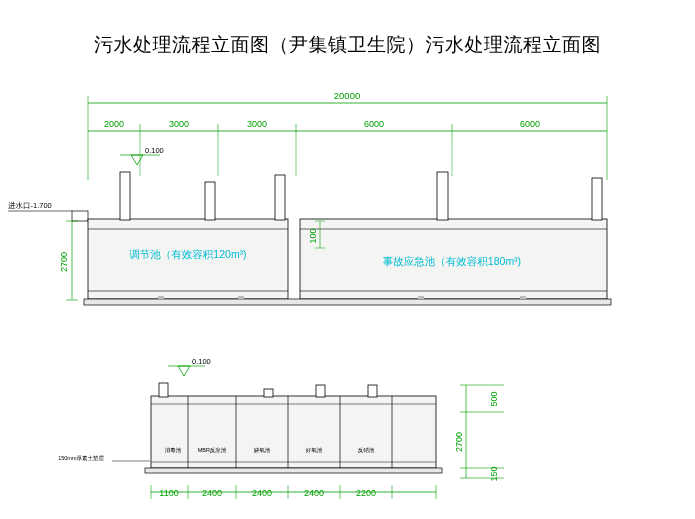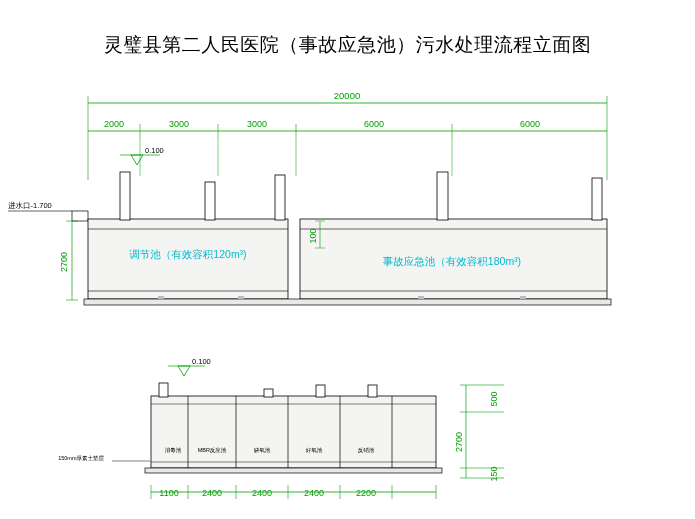--- a/index.html
+++ b/index.html
@@ -27,21 +27,21 @@
   .dimtxt-big{fill:#00a000;font-size:9.5px;}
   .cyan{fill:#00bcd4;font-size:10.5px;}
   .blk{fill:#000000;font-size:7.5px;}
   .blk6{fill:#000000;font-size:5.5px;}
 </style>
 </head>
 <body>
 
 <div id="stage">
 
-  <div class="title">灵璧县第二人民医院（事故应急池）污水处理流程立面图</div>
+  <div class="title">污水处理流程立面图（尹集镇卫生院）污水处理流程立面图</div>
 
   <svg width="695" height="519" viewBox="0 0 695 519">
 
     <g>
 
       <line x1="88" y1="103" x2="607" y2="103" stroke="#00a000" stroke-width="0.8"></line>
       <line x1="88" y1="96" x2="88" y2="180" stroke="#00a000" stroke-width="0.6"></line>
       <line x1="607" y1="96" x2="607" y2="180" stroke="#00a000" stroke-width="0.6"></line>
       <text class="dimtxt-big" x="347" y="99" text-anchor="middle">20000</text>
 

